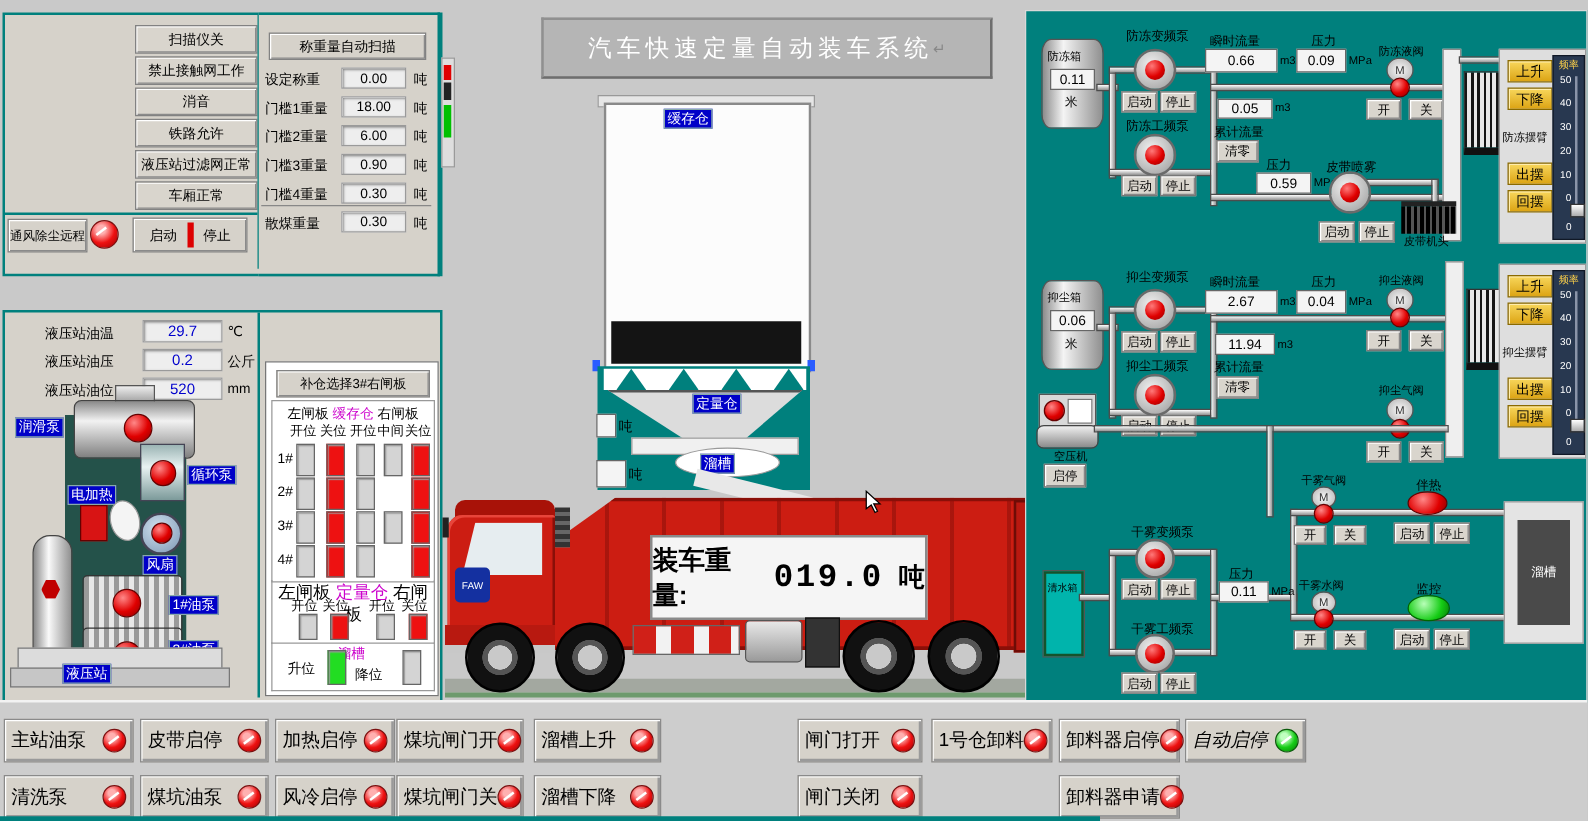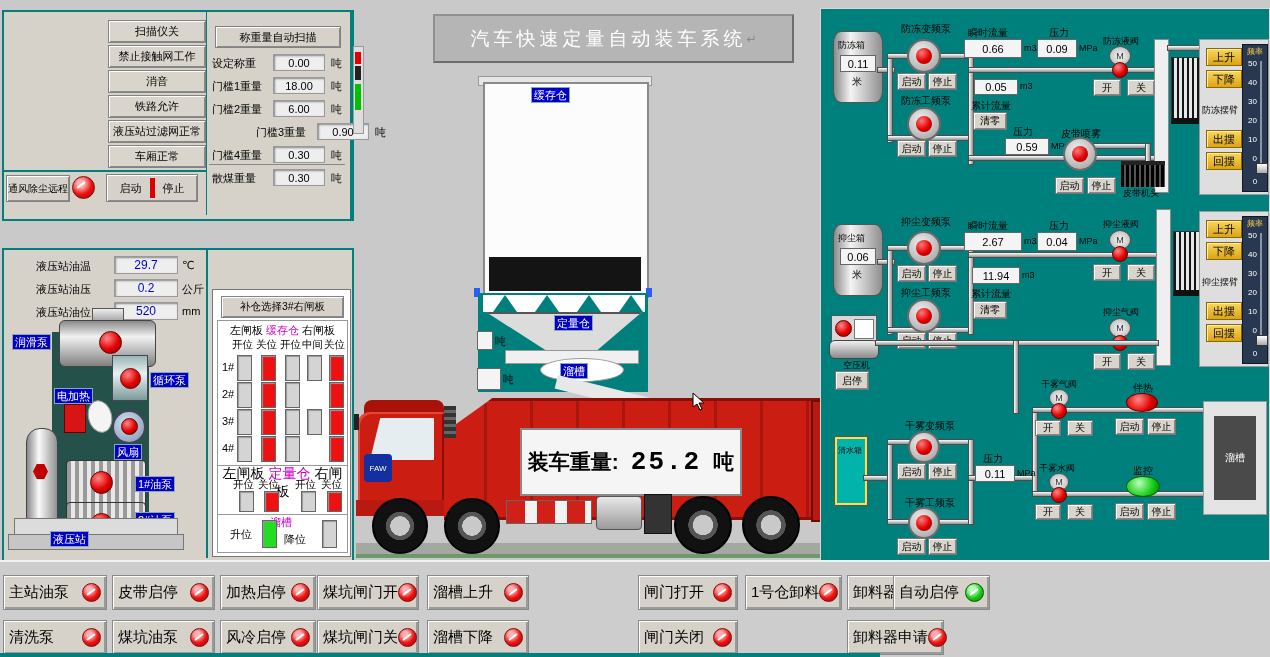--- a/index.html
+++ b/index.html
@@ -86,21 +86,21 @@
       <div class="w-row" style="top: 65px;">
         <div class="lab" style="left: 5px; top: 2px; font-size: 11px;">门槛1重量</div>
         <div class="inbox" style="left: 66px; top: 0px; width: 50px; height: 15px; font-size: 11px;">18.00</div>
         <div class="lab" style="left: 124px; top: 2px; font-size: 11px;">吨</div>
       </div>
       <div class="w-row" style="top: 88px;">
         <div class="lab" style="left: 5px; top: 2px; font-size: 11px;">门槛2重量</div>
         <div class="inbox" style="left: 66px; top: 0px; width: 50px; height: 15px; font-size: 11px;">6.00</div>
         <div class="lab" style="left: 124px; top: 2px; font-size: 11px;">吨</div>
       </div>
-      <div class="w-row" style="top: 111px; margin-left: 44px;">
+      <div class="w-row" style="top: 111px;">
         <div class="lab" style="left: 5px; top: 2px; font-size: 11px;">门槛3重量</div>
         <div class="inbox" style="left: 66px; top: 0px; width: 50px; height: 15px; font-size: 11px;">0.90</div>
         <div class="lab" style="left: 124px; top: 2px; font-size: 11px;">吨</div>
       </div>
       <div class="w-row" style="top: 134px;">
         <div class="lab" style="left: 5px; top: 2px; font-size: 11px;">门槛4重量</div>
         <div class="inbox" style="left: 66px; top: 0px; width: 50px; height: 15px; font-size: 11px;">0.30</div>
         <div class="lab" style="left: 124px; top: 2px; font-size: 11px;">吨</div>
       </div>
       <div class="w-row" style="top: 157px;">
@@ -266,21 +266,21 @@
 
 <div class="a" style="left:356px;top:392px;width:478px;height:168px">
   <div class="a" style="left:0;top:151px;width:478px;height:11px;background:#a3a8a0"></div>
   <div class="a" style="left:0;top:162px;width:478px;height:4px;background:#6d9a6d"></div>
 
   <div class="a" style="left:82px;top:6px;width:390px;height:122px;background:repeating-linear-gradient(90deg,rgba(60,0,0,0.25) 0 3px,rgba(0,0,0,0) 3px 46px),#cc1d12;clip-path:polygon(0 32%,14% 0,100% 0,100% 100%,0 100%);box-shadow:inset 0 0 0 3px #8a0f08"></div>
   <div class="a" style="left:455px;top:8px;width:17px;height:118px;background:#b81910;border:2px solid #6e0c06"></div>
 
   <div class="a" style="left:164px;top:36px;width:218px;height:64px;background:#f5f5f5;border:2px solid #8a8a8a;display:flex;align-items:center;justify-content:center;gap:12px">
     <span style="font-size:21px;font-weight:bold">装车重量:</span>
-    <span style="font-size:26px;font-weight:bold;letter-spacing:2px;font-family:'Liberation Mono','DejaVu Sans Mono',monospace">25.2</span>
+    <span style="font-size:26px;font-weight:bold;letter-spacing:2px;font-family:'Liberation Mono','DejaVu Sans Mono',monospace">019.0</span>
     <span style="font-size:21px;font-weight:bold">吨</span>
   </div>
 
   <div class="a" style="left:8px;top:8px;width:80px;height:16px;background:#a81208;border-radius:8px 8px 0 0"></div>
   <div class="a" style="left:2px;top:20px;width:86px;height:106px;background:#cc1d12;border-radius:12px 2px 0 0;box-shadow:inset 2px 2px 0 #e8453a,inset -2px -2px 0 #8a0f08"></div>
   <div class="a" style="left:14px;top:26px;width:64px;height:42px;background:#e6edf0;clip-path:polygon(16% 0,100% 0,100% 100%,0 100%)"></div>
   <div class="a" style="left:8px;top:62px;width:28px;height:28px;background:#1430a0;border-radius:4px;color:#fff;font-size:8px;display:flex;align-items:center;justify-content:center">FAW</div>
   <div class="a" style="left:0;top:108px;width:88px;height:16px;background:#b81910"></div>
   <div class="a" style="left:0;top:124px;width:88px;height:6px;background:#c8c8c8"></div>
   <div class="a" style="left:-2px;top:22px;width:5px;height:16px;background:#222"></div>
@@ -440,21 +440,21 @@
   <div class="a" style="left:10px;top:306px;width:44px;height:26px;background:#d8d8d8;border:1px solid #555">
     <span class="ball" style="left:3px;top:4px;width:15px;height:15px"></span>
     <div class="a" style="left:22px;top:3px;width:18px;height:18px;background:#fff;border:1px solid #777"></div>
   </div>
   <div class="a" style="left:8px;top:331px;width:48px;height:17px;background:linear-gradient(#efefef,#8a8a8a);border:1px solid #444;border-radius:6px"></div>
   <div class="lab" style="left:22px;top:350px;font-size:9px">空压机</div>
   <div class="gbtn" style="left:14px;top:362px;width:32px;height:17px">启停</div>
   <div class="pipeh" style="left:54px;top:331px;width:282px"></div>
   <div class="pipev" style="left:192px;top:331px;height:72px"></div>
 
-  <div class="a" style="left:14px;top:428px;width:28px;height:64px;background:#00b4ac;border:2px solid #fde047;box-shadow:0 0 0 1px #555">
+  <div class="a" style="left:14px;top:448px;width:28px;height:64px;background:#00b4ac;border:2px solid #14532d;box-shadow:0 0 0 1px #555">
     <div class="lab" style="left:1px;top:6px;font-size:8px;width:24px;white-space:normal;text-align:center">清水箱</div>
   </div>
   <div class="pipeh" style="left:42px;top:466px;width:28px"></div>
   <div class="pipev" style="left:66px;top:432px;height:82px"></div>
   <div class="pipeh" style="left:66px;top:430px;width:84px"></div>
   <div class="pipeh" style="left:66px;top:510px;width:84px"></div>
   <div class="pipev" style="left:147px;top:430px;height:84px"></div>
   <div class="pipeh" style="left:147px;top:466px;width:68px"></div>
   <div class="pipev" style="left:211px;top:398px;height:88px"></div>
   <div class="pipeh" style="left:211px;top:398px;width:173px"></div>
@@ -521,21 +521,21 @@
         <span class="ind"></span>
       </div>
       <div class="bb-btn" style="left: 745px; top: 573px; width: 85px; height: 33px;">
         <span>1号仓卸料</span>
         <span class="ind"></span>
       </div>
       <div class="bb-btn" style="left: 847px; top: 573px; width: 85px; height: 33px;">
         <span>卸料器启停</span>
         <span class="ind"></span>
       </div>
-      <div class="bb-btn" style="left: 893px; top: 573px; width: 85px; height: 33px;">
+      <div class="bb-btn" style="left: 948px; top: 573px; width: 85px; height: 33px; font-style: italic;">
         <span>自动启停</span>
         <span class="ind green"></span>
       </div>
       <div class="bb-btn" style="left: 3px; top: 618px; width: 92px; height: 33px;">
         <span>清洗泵</span>
         <span class="ind"></span>
       </div>
       <div class="bb-btn" style="left: 112px; top: 618px; width: 91px; height: 33px;">
         <span>煤坑油泵</span>
         <span class="ind"></span>

